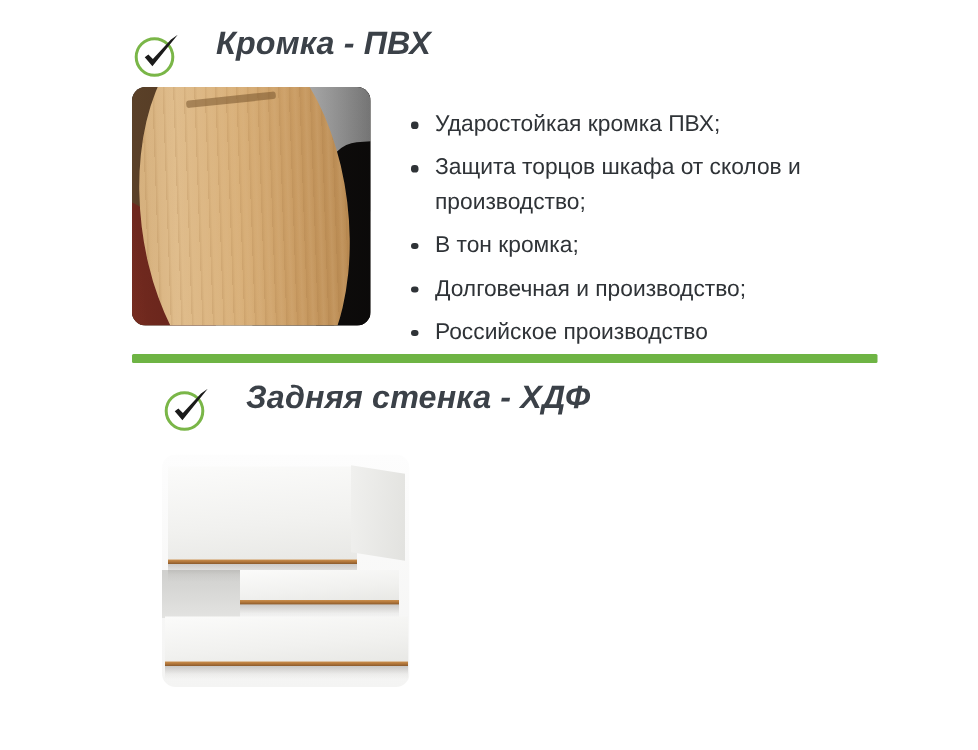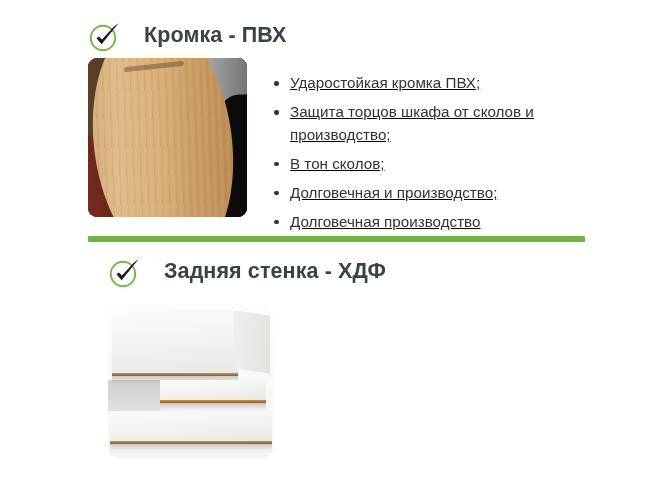--- a/index.html
+++ b/index.html
@@ -27,22 +27,22 @@
     width: 652px;
   }
   #section-edge { top: 0px; height: 232px; }
   #section-back { top: 246px; height: 254px; margin-left: 20px; }
 
   
   .heading-row {
     position: absolute;
     left: 88px;
     display: flex;
-    align-items: center;
     height: 34px;
+    font-style: italic;
   }
   #heading-row-edge { top: 19px; }
   #heading-row-back { top: 9px; }
 
   .check-icon {
     width: 34px;
     height: 34px;
     flex: 0 0 34px;
     position: relative;
     display: block;
@@ -202,21 +202,20 @@
     background: linear-gradient(180deg, #cfcfcd 0%, #e3e3e1 100%);
     position: absolute;
   }
 
   
   .bullet-list {
     position: absolute;
     margin: 0;
     padding: 0;
     list-style: none;
-    text-decoration: underline;
   }
   #list-edge { left: 272px; top: 72px; width: 300px; }
 
   .bullet-item {
     position: relative;
     padding-left: 18px;
     font-size: 15.2px;
     color: #2f3337;
     line-height: 22.6px;
     margin-bottom: 6.5px;
@@ -272,23 +271,23 @@
         <div class="pvc-strip pvc-dark-right"></div>
         <div class="pvc-strip pvc-oak"></div>
         <div class="pvc-strip pvc-oak-grain"></div>
         <div class="pvc-strip pvc-oak-seam"></div>
       </div>
     </div>
 
     <ul class="bullet-list" id="list-edge">
       <li class="bullet-item">Ударостойкая кромка ПВХ;</li>
       <li class="bullet-item">Защита торцов шкафа от сколов и производство;</li>
-      <li class="bullet-item">В тон сколов;</li>
+      <li class="bullet-item">В тон кромка;</li>
       <li class="bullet-item">Долговечная и производство;</li>
-      <li class="bullet-item">Долговечная производство</li>
+      <li class="bullet-item">Российское производство</li>
     </ul>
   </div>
 
   <div id="divider-green"></div>
 
   <div class="section" id="section-back">
 
     <div class="heading-row" id="heading-row-back">
       <span class="check-icon">
         <svg width="34" height="34" viewBox="0 0 34 34">

